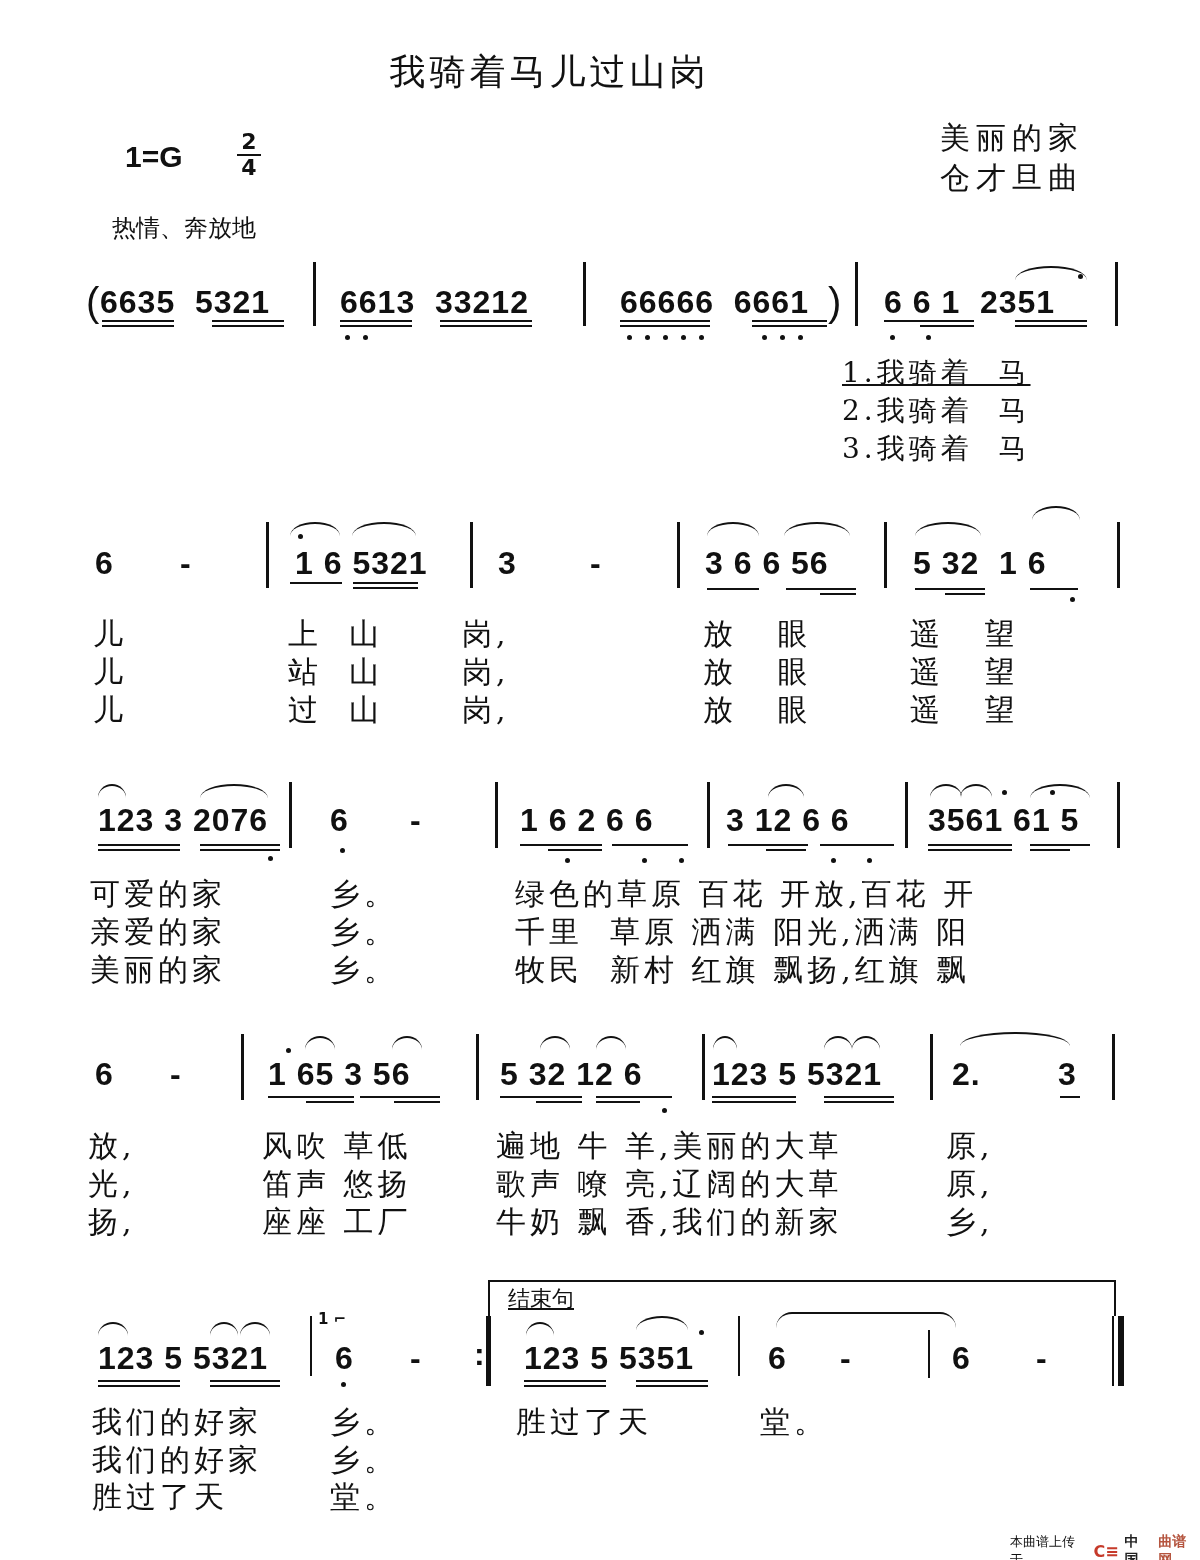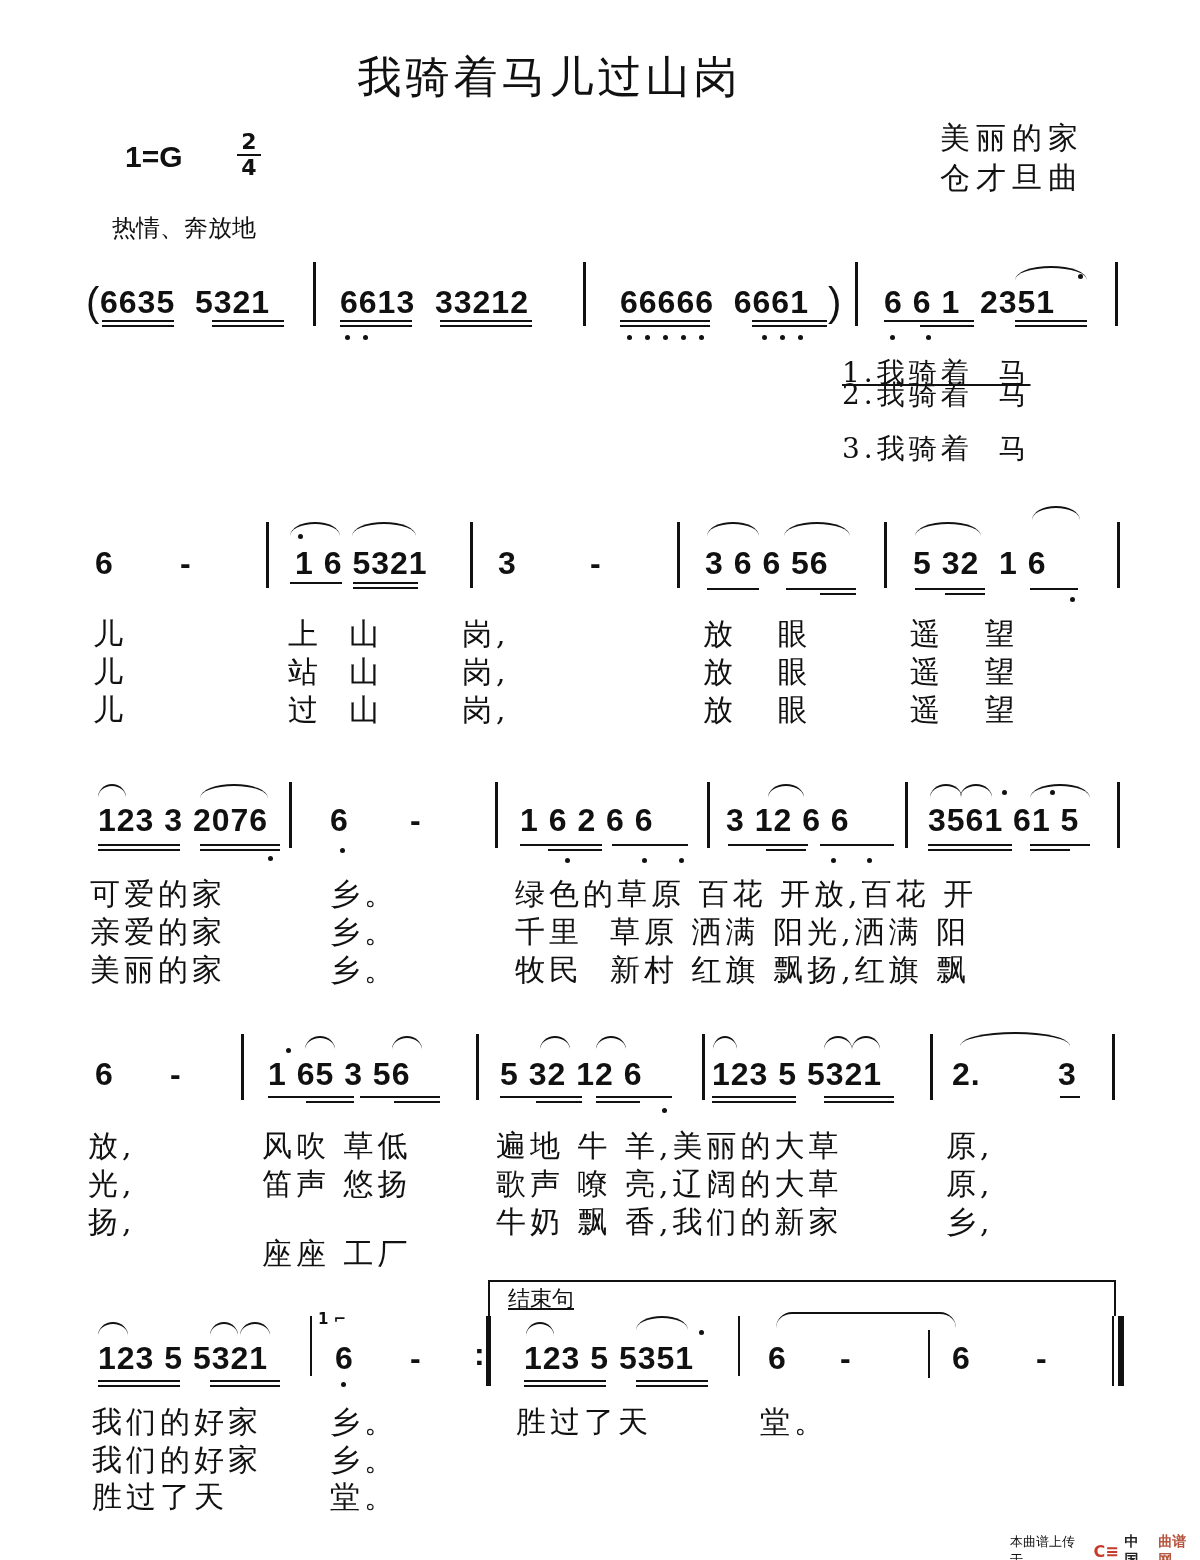--- a/index.html
+++ b/index.html
@@ -1,19 +1,19 @@
 <!DOCTYPE html>
 <html><head>
 <meta charset="utf-8">
 <style>
   html, body { margin:0; padding:0; background:#fff; }
   body { width:1200px; height:1560px; position:relative; overflow:hidden; color:#111;
          font-family:"DejaVu Sans", sans-serif; }
   .abs { position:absolute; }
-  .title { left:0; width:1099px; top:48px; text-align:center; font-size:44px; letter-spacing:4px;
+  .title { left:0; width:1099px; top:48px; text-align:center; font-size:36px; letter-spacing:4px;
            font-family:"DejaVu Serif", serif; }
   .credit { font-size:30px; letter-spacing:6px; font-family:"DejaVu Serif", serif; }
   .key { font-size:30px; font-weight:bold; font-family:"Liberation Sans", sans-serif; }
   .frac { font-size:22px; font-weight:bold; text-align:center; line-height:24px; }
   .frac .num { border-bottom:2px solid #111; padding:0 2px; }
   .tempo { font-size:24px; }
   .note { font-size:32px; font-weight:bold; font-family:"Liberation Sans", sans-serif;
           letter-spacing:1px; white-space:pre; }
   .bar { width:3px; background:#111; }
   .thinbar { width:2px; background:#111; }
@@ -78,21 +78,21 @@
     <div class="abs dot" style="left:681px;top:335px;"></div>
     <div class="abs dot" style="left:699px;top:335px;"></div>
   <div class="abs dot" style="left:762px;top:335px;"></div>
     <div class="abs dot" style="left:780px;top:335px;"></div>
     <div class="abs dot" style="left:798px;top:335px;"></div>
   <div class="abs dot" style="left:890px;top:335px;"></div>
     <div class="abs dot" style="left:926px;top:335px;"></div>
   <div class="abs dot" style="left:1078px;top:274px;"></div>
 
   <div class="abs verse-label" style="left:842px;top:354px;text-decoration:underline;">1.我骑着  马</div>
-  <div class="abs verse-label" style="left:842px;top:376px;">2.我骑着  马</div>
+  <div class="abs verse-label" style="left:842px;top:392px;">2.我骑着  马</div>
   <div class="abs verse-label" style="left:842px;top:430px;">3.我骑着  马</div>
 </div>
 
 <div>
   <div class="abs note" style="left:95px;top:545px;">6</div>
   <div class="abs note" style="left:180px;top:545px;">-</div>
   <div class="abs bar" style="left:266px;top:522px;height:66px;"></div>
   <div class="abs note" style="left:295px;top:545px;">1 6 5321</div>
   <div class="abs bar" style="left:470px;top:522px;height:66px;"></div>
   <div class="abs note" style="left:498px;top:545px;">3</div>
@@ -226,21 +226,21 @@
   <div class="abs dot" style="left:662px;top:1108px;"></div>
   <div class="abs lyric" style="left:88px;top:1126px;">放,</div>
   <div class="abs lyric" style="left:262px;top:1126px;">风吹 草低</div>
   <div class="abs lyric" style="left:496px;top:1126px;">遍地 牛 羊,美丽的大草</div>
   <div class="abs lyric" style="left:946px;top:1126px;">原,</div>
   <div class="abs lyric" style="left:88px;top:1164px;">光,</div>
   <div class="abs lyric" style="left:262px;top:1164px;">笛声 悠扬</div>
   <div class="abs lyric" style="left:496px;top:1164px;">歌声 嘹 亮,辽阔的大草</div>
   <div class="abs lyric" style="left:946px;top:1164px;">原,</div>
   <div class="abs lyric" style="left:88px;top:1202px;">扬,</div>
-  <div class="abs lyric" style="left:262px;top:1202px;margin-top:32px;">座座 工厂</div>
+  <div class="abs lyric" style="left:262px;top:1202px;">座座 工厂</div>
   <div class="abs lyric" style="left:496px;top:1202px;">牛奶 飘 香,我们的新家</div>
   <div class="abs lyric" style="left:946px;top:1202px;">乡,</div>
 </div>
 
 <div>
   <div class="abs note" style="left:98px;top:1340px;">123 5 5321</div>
   <div class="abs thinbar" style="left:310px;top:1316px;height:60px;"></div>
   <div class="abs" style="left:318px;top:1310px;font-size:15px;font-weight:bold;">1 ⌐</div>
   <div class="abs note" style="left:335px;top:1340px;">6</div>
   <div class="abs note" style="left:410px;top:1340px;">-</div>

